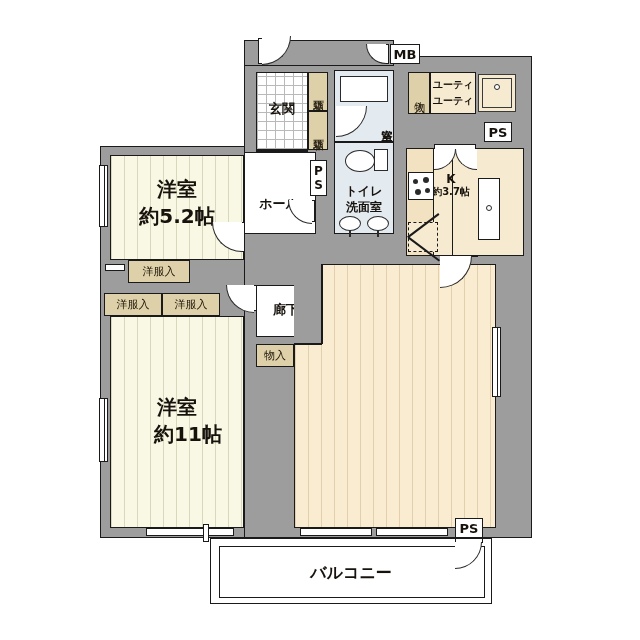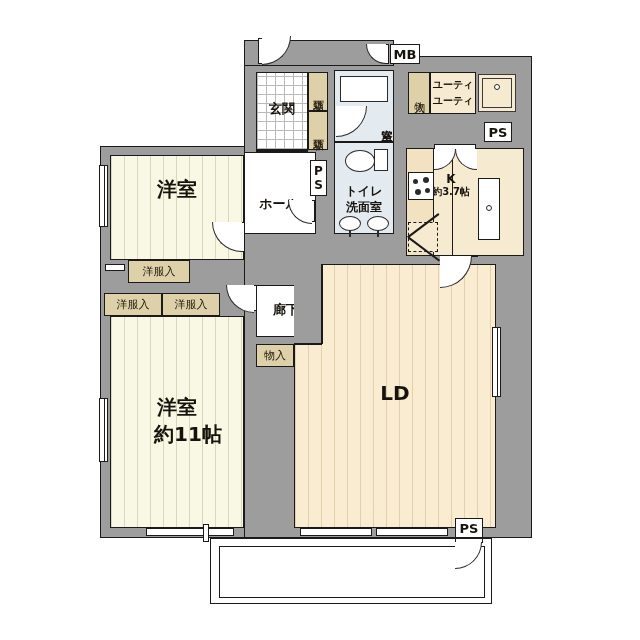--- a/index.html
+++ b/index.html
@@ -111,20 +111,21 @@
 
   <div class="b marker v" style="left:310px;top:160px;width:17px;height:36px;">
     <span>PS</span>
   </div>
 
   <div class="b" style="left:310px;top:200px;width:5px;height:22px;background:#fff;border:1.5px solid #1a1a1a;"></div>
   <div class="arc bl" style="left:288px;top:200px;width:23px;height:23px;"></div>
 
   <div class="b fl-bed ol planks-bed" style="left:110px;top:155px;width:134px;height:105px;"></div>
   <div class="lbl big" style="left:110px;top:178px;width:134px;">洋室</div>
+  <div class="lbl big" style="left:110px;top:205px;width:134px;">約5.2帖</div>
 
   <div class="b win win-v" style="left:99px;top:165px;width:9px;height:62px;"></div>
 
   <div class="b" style="left:240px;top:222px;width:5px;height:30px;background:#fff;border:1.5px solid #1a1a1a;"></div>
   <div class="arc bl" style="left:212px;top:222px;width:29px;height:29px;"></div>
 
   <div class="b closet" style="left:128px;top:260px;width:62px;height:23px;">
     <span>洋服入</span>
   </div>
   <div class="b closet" style="left:104px;top:293px;width:58px;height:23px;">
@@ -159,21 +160,20 @@
   <div class="b closet" style="left:256px;top:344px;width:38px;height:23px;">
     <span>物入</span>
   </div>
 
   <div class="b fl-ld ol planks-ld" style="left:294px;top:264px;width:202px;height:264px;"></div>
 
   <div class="b wall-nb" style="left:294px;top:264px;width:28px;height:80px;"></div>
   <div class="b" style="left:321px;top:264px;width:1.5px;height:80px;background:#1a1a1a;"></div>
   <div class="b" style="left:294px;top:343px;width:28px;height:1.5px;background:#1a1a1a;"></div>
 
-  <div class="lbl big" style="left:330px;top:382px;width:130px;">LD</div>
 
   <div class="b win win-v" style="left:492px;top:327px;width:9px;height:70px;"></div>
 
   <div class="b slider" style="left:300px;top:528px;width:72px;height:8px;"></div>
   <div class="b slider" style="left:376px;top:528px;width:72px;height:8px;"></div>
 
   <div class="b" style="left:440px;top:252px;width:38px;height:5px;background:#fff;border:1.5px solid #1a1a1a;"></div>
   <div class="arc br" style="left:440px;top:256px;width:31px;height:31px;"></div>
 
   <div class="b fl-wet ol" style="left:334px;top:70px;width:60px;height:72px;"></div>
@@ -231,20 +231,21 @@
 
   <div class="b fix-sq" style="left:478px;top:178px;width:22px;height:62px;background:#fff;border:1.5px solid #1a1a1a;"></div>
   <div class="b" style="left:486px;top:205px;width:6px;height:6px;border-radius:50%;border:1.5px solid #2a2a2a;background:#fff;"></div>
 
   <div class="b" style="left:434px;top:144px;width:42px;height:6px;background:#fff;border:1.5px solid #1a1a1a;"></div>
   <div class="arc br" style="left:434px;top:149px;width:21px;height:20px;"></div>
   <div class="arc bl" style="left:455px;top:149px;width:21px;height:20px;"></div>
 
   <div class="b balcony" style="left:210px;top:538px;width:282px;height:66px;"></div>
   <div class="balcony-in" style="left:219px;top:546px;width:264px;height:50px;"></div>
+  <div class="lbl mid" style="left:210px;top:564px;width:282px;">バルコニー</div>
 
   <div class="b marker" style="left:455px;top:518px;width:28px;height:20px;">
     <span>PS</span>
   </div>
   <div class="b" style="left:455px;top:538px;width:28px;height:5px;background:#fff;border:1.5px solid #1a1a1a;"></div>
   <div class="arc br" style="left:455px;top:542px;width:26px;height:26px;"></div>
 
   <div class="b" style="left:203px;top:524px;width:6px;height:18px;background:#fff;border:1.5px solid #1a1a1a;"></div>
 
 </div>

